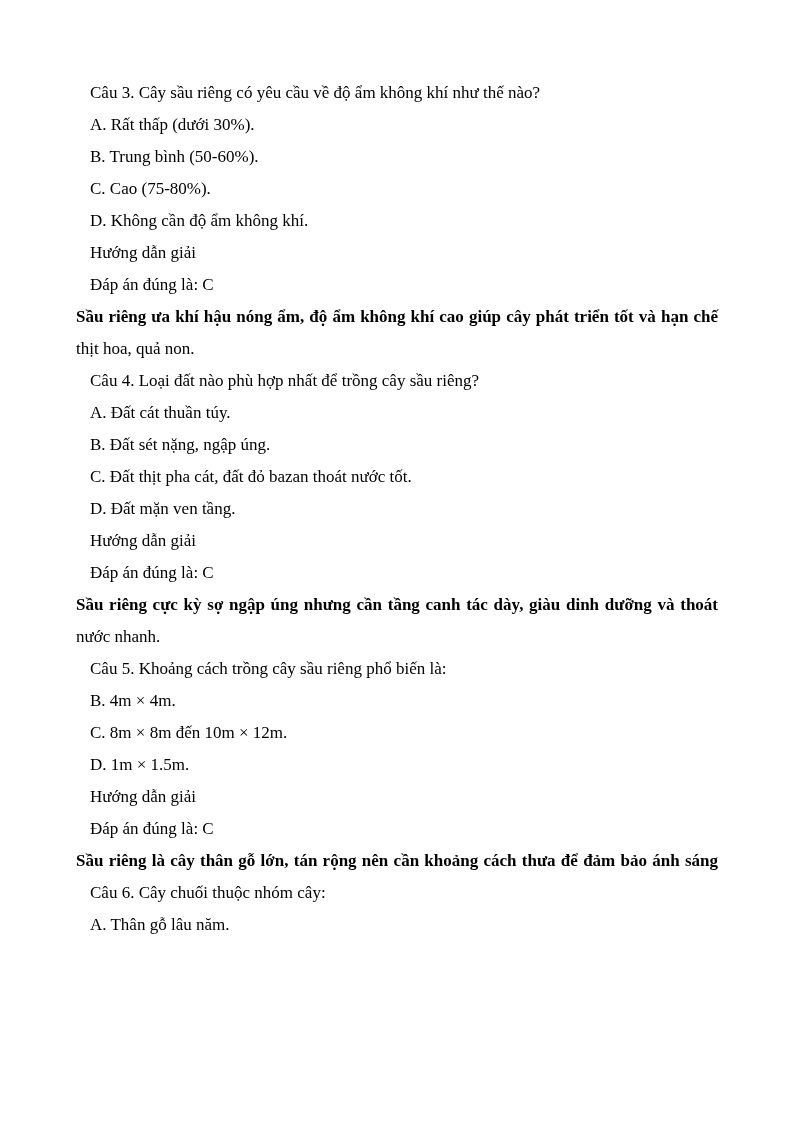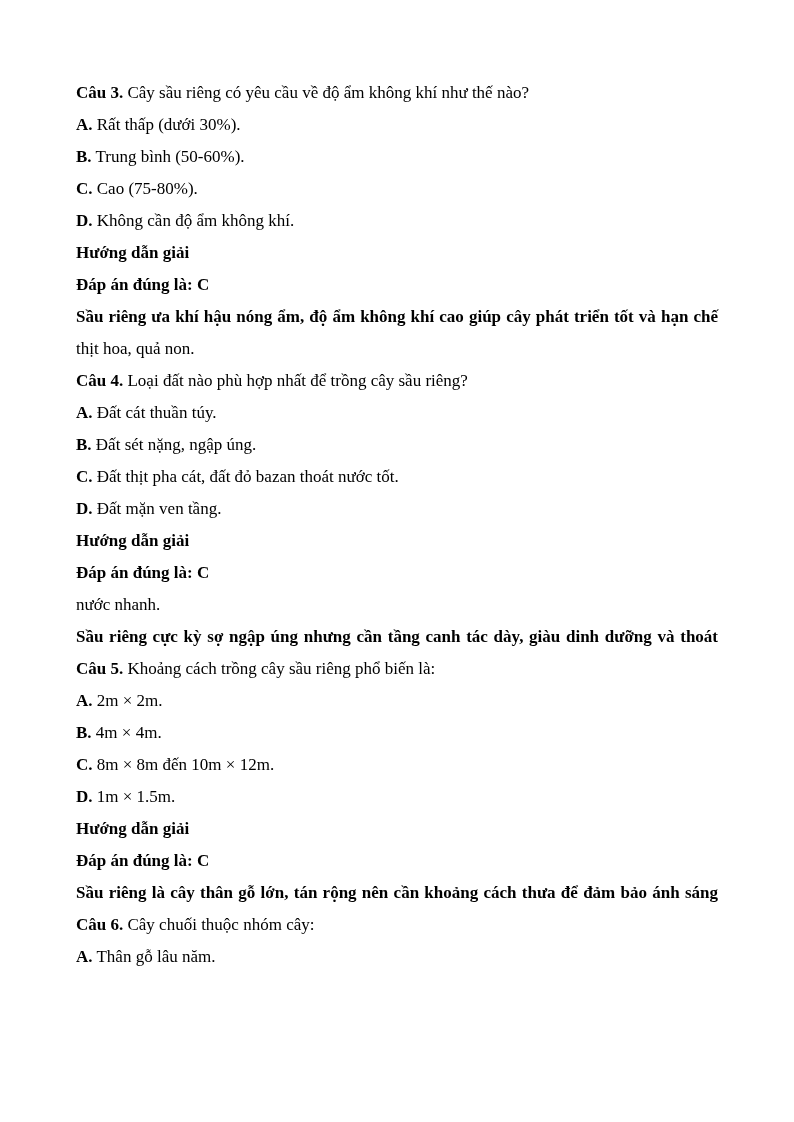--- a/index.html
+++ b/index.html
@@ -27,21 +27,22 @@
     min-height: 32px;
     white-space: pre-wrap;
     text-align: left;
   }
   .line.justify {
     text-align: justify;
     text-align-last: justify;
     font-weight: bold;
   }
   .line b {
-    font-weight: bold;
+    font-weight: normal;
+    margin-left: 14px;
   }
 </style>
 </head>
 <body>
 
 <main class="page">
   <div id="doc-content">
       <div class="line"><b>Câu 3.</b><span> Cây sầu riêng có yêu cầu về độ ẩm không khí như thế nào?</span></div>
       <div class="line"><b>A.</b><span> Rất thấp (dưới 30%).</span></div>
       <div class="line"><b>B.</b><span> Trung bình (50-60%).</span></div>
@@ -51,24 +52,23 @@
       <div class="line"><b>Đáp án đúng là: C</b></div>
       <div class="line justify"><span>Sầu riêng ưa khí hậu nóng ẩm, độ ẩm không khí cao giúp cây phát triển tốt và hạn chế</span></div>
       <div class="line"><span>thịt hoa, quả non.</span></div>
       <div class="line"><b>Câu 4.</b><span> Loại đất nào phù hợp nhất để trồng cây sầu riêng?</span></div>
       <div class="line"><b>A.</b><span> Đất cát thuần túy.</span></div>
       <div class="line"><b>B.</b><span> Đất sét nặng, ngập úng.</span></div>
       <div class="line"><b>C.</b><span> Đất thịt pha cát, đất đỏ bazan thoát nước tốt.</span></div>
       <div class="line"><b>D.</b><span> Đất mặn ven tầng.</span></div>
       <div class="line"><b>Hướng dẫn giải</b></div>
       <div class="line"><b>Đáp án đúng là: C</b></div>
+      <div class="line justify"><span>Sầu riêng cực kỳ sợ ngập úng nhưng cần tầng canh tác dày, giàu dinh dưỡng và thoát</span></div>
       <div class="line"><span>nước nhanh.</span></div>
-      <div class="line justify"><span>Sầu riêng cực kỳ sợ ngập úng nhưng cần tầng canh tác dày, giàu dinh dưỡng và thoát</span></div>
       <div class="line"><b>Câu 5.</b><span> Khoảng cách trồng cây sầu riêng phổ biến là:</span></div>
-      <div class="line"><b>A.</b><span> 2m × 2m.</span></div>
       <div class="line"><b>B.</b><span> 4m × 4m.</span></div>
       <div class="line"><b>C.</b><span> 8m × 8m đến 10m × 12m.</span></div>
       <div class="line"><b>D.</b><span> 1m × 1.5m.</span></div>
       <div class="line"><b>Hướng dẫn giải</b></div>
       <div class="line"><b>Đáp án đúng là: C</b></div>
       <div class="line justify"><span>Sầu riêng là cây thân gỗ lớn, tán rộng nên cần khoảng cách thưa để đảm bảo ánh sáng</span></div>
       <div class="line"><b>Câu 6.</b><span> Cây chuối thuộc nhóm cây:</span></div>
       <div class="line"><b>A.</b><span> Thân gỗ lâu năm.</span></div>
     </div>
 </main>

